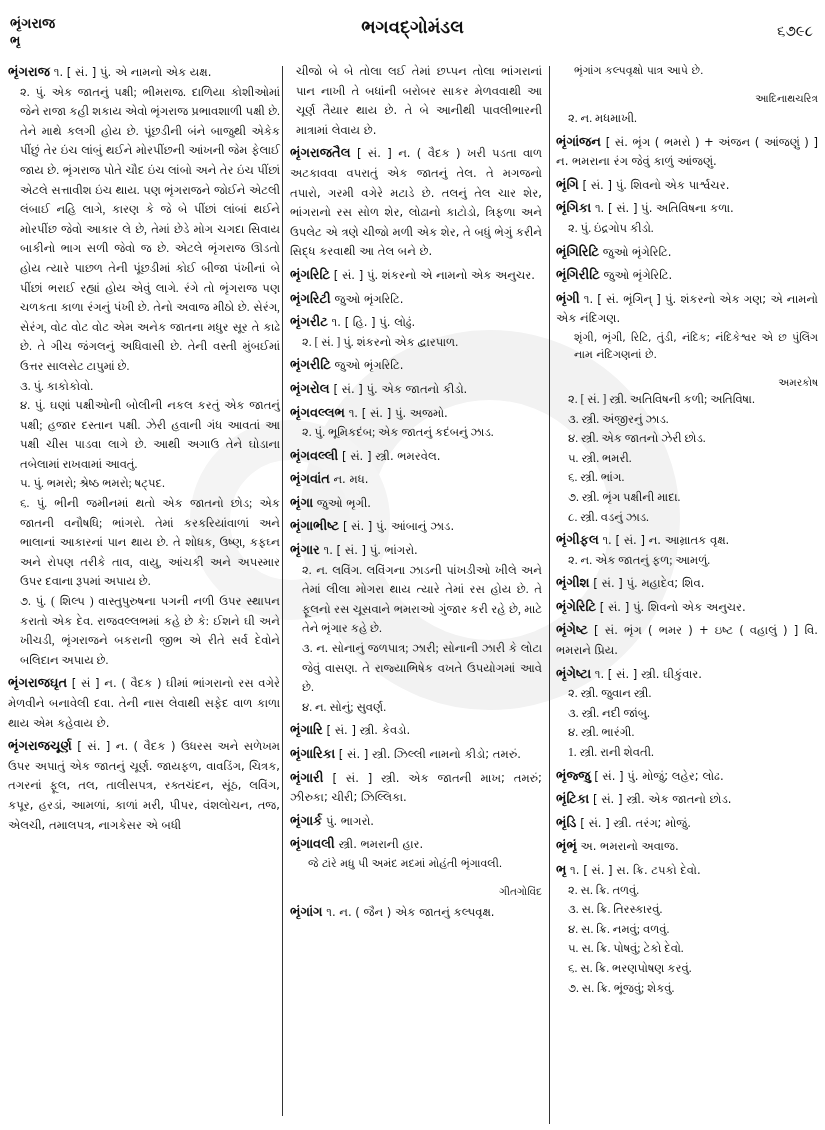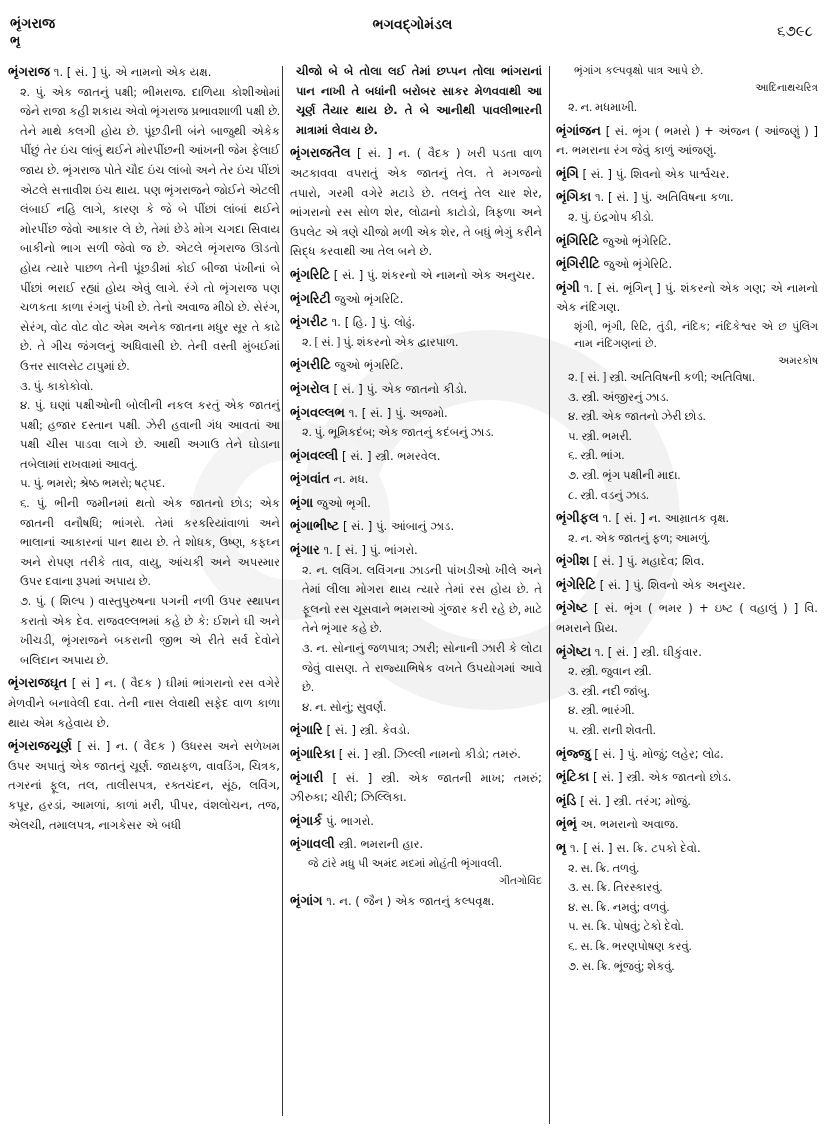--- a/index.html
+++ b/index.html
@@ -12,38 +12,38 @@
       border-radius: 50%; border: 70px solid #f2f2f2; box-sizing: border-box;
       z-index: 0;
     }
     .watermark2 {
       position: absolute; left: 190px; top: 420px; width: 200px; height: 200px;
       border-radius: 50%; border: 40px solid #f4f4f4; box-sizing: border-box; z-index: 0;
     }
     .header { position: absolute; left: 0; top: 0; width: 825px; height: 55px; z-index: 2; }
     .guide-left { position: absolute; left: 10px; top: 14px; font-size: 14px; font-weight: bold; line-height: 18px; }
     .guide-left .sub { display: block; font-size: 13px; }
-    .title { position: absolute; left: 0; right: 0; top: 16px; text-align: center; font-size: 14px; font-weight: bold; }
+    .title { position: absolute; left: 0; right: 0; top: 16px; text-align: center; font-size: 18px; font-weight: bold; }
     .pageno { position: absolute; right: 12px; top: 22px; font-size: 15px; font-weight: normal; margin-left: 24px; }
     .col {
       position: absolute; top: 62px; z-index: 2;
       font-size: 11.6px; line-height: 19.6px;
     }
     .col1 { left: 8px; width: 272px; }
     .col2 { left: 290px; width: 252px; }
     .col3 { left: 556px; width: 262px; }
     .rule { position: absolute; top: 66px; width: 1px; background: #333; z-index: 2; }
     .rule1 { left: 282px; height: 1050px; }
     .rule2 { left: 549px; height: 1058px; }
     .entry { margin: 0 0 3px 0; text-align: justify; }
     .hw { font-weight: bold; font-size: 13px; }
     .sense { display: block; padding-left: 12px; font-family: Liberation Serif, serif; }
     .quote { display: block; padding-left: 18px; font-size: 11px; line-height: 17px; }
-    .source { display: block; text-align: right; font-size: 10.5px; line-height: 16px; }
-    .cont { display: block; padding-left: 6px; font-weight: bold; }
+    .source { display: block; text-align: right; font-size: 10.5px; line-height: 16px; margin-top: 11px; }
+    .cont { display: block; padding-left: 6px; }
   </style>
 </head>
 <body>
 
 <div class="watermark"></div>
 <div class="watermark2"></div>
 
 <div class="header">
   <div class="guide-left">
     <span>ભૃંગરાજ</span>
@@ -95,19 +95,19 @@
     <div class="entry"><span class="hw">ભૃંગાંજન</span> <span class="">[ સં. ભૃંગ ( ભમરો ) + અંજન ( આંજણું ) ] ન. ભમરાના રંગ જેવું કાળું આંજણું.</span></div>
     <div class="entry"><span class="hw">ભૃંગિ</span> <span class="">[ સં. ] પું. શિવનો એક પાર્શ્વચર.</span></div>
     <div class="entry"><span class="hw">ભૃંગિકા</span> <span class="">૧. [ સં. ] પું. અતિવિષના કળા.</span><span class="sense">૨. પું. ઇંદ્રગોપ કીડો.</span></div>
     <div class="entry"><span class="hw">ભૃંગિરિટિ</span> <span class="">જુઓ ભૃંગેરિટિ.</span></div>
     <div class="entry"><span class="hw">ભૃંગિરીટિ</span> <span class="">જુઓ ભૃંગેરિટિ.</span></div>
     <div class="entry"><span class="hw">ભૃંગી</span> <span class="">૧. [ સં. ભૃંગિન્ ] પું. શંકરનો એક ગણ; એ નામનો એક નંદિગણ.</span><span class="quote">શૃંગી, ભૃંગી, રિટિ, તુંડી, નંદિક; નંદિકેશ્વર એ છ પુંલિંગ નામ નંદિગણનાં છે.</span><span class="source">અમરકોષ</span><span class="sense">૨. [ સં. ] સ્ત્રી. અતિવિષની કળી; અતિવિષા.</span><span class="sense">૩. સ્ત્રી. અંજીરનું ઝાડ.</span><span class="sense">૪. સ્ત્રી. એક જાતનો ઝેરી છોડ.</span><span class="sense">૫. સ્ત્રી. ભમરી.</span><span class="sense">૬. સ્ત્રી. ભાંગ.</span><span class="sense">૭. સ્ત્રી. ભૃંગ પક્ષીની માદા.</span><span class="sense">૮. સ્ત્રી. વડનું ઝાડ.</span></div>
     <div class="entry"><span class="hw">ભૃંગીફલ</span> <span class="">૧. [ સં. ] ન. આમ્રાતક વૃક્ષ.</span><span class="sense">૨. ન. એક જાતનું ફળ; આમળું.</span></div>
     <div class="entry"><span class="hw">ભૃંગીશ</span> <span class="">[ સં. ] પું. મહાદેવ; શિવ.</span></div>
     <div class="entry"><span class="hw">ભૃંગેરિટિ</span> <span class="">[ સં. ] પું. શિવનો એક અનુચર.</span></div>
     <div class="entry"><span class="hw">ભૃંગેષ્ટ</span> <span class="">[ સં. ભૃંગ ( ભમર ) + ઇષ્ટ ( વહાલું ) ] વિ. ભમરાને પ્રિય.</span></div>
-    <div class="entry"><span class="hw">ભૃંગેષ્ટા</span> <span class="">૧. [ સં. ] સ્ત્રી. ઘીકુંવાર.</span><span class="sense">૨. સ્ત્રી. જુવાન સ્ત્રી.</span><span class="sense">૩. સ્ત્રી. નદી જાંબુ.</span><span class="sense">૪. સ્ત્રી. ભારંગી.</span><span class="sense">૫. સ્ત્રી. રાની શેવતી.</span></div>
+    <div class="entry"><span class="hw">ભૃંગેષ્ટા</span> <span class="">૧. [ સં. ] સ્ત્રી. ઘીકુંવાર.</span><span class="sense">૨. સ્ત્રી. જુવાન સ્ત્રી.</span><span class="sense">૩. સ્ત્રી. નદી જાંબુ.</span><span class="sense">૪. સ્ત્રી. ભારંગી.</span><span class="sense">1. સ્ત્રી. રાની શેવતી.</span></div>
     <div class="entry"><span class="hw">ભૃંજ્જુ</span> <span class="">[ સં. ] પું. મોજું; લહેર; લોઢ.</span></div>
     <div class="entry"><span class="hw">ભૃંટિકા</span> <span class="">[ સં. ] સ્ત્રી. એક જાતનો છોડ.</span></div>
     <div class="entry"><span class="hw">ભૃંડિ</span> <span class="">[ સં. ] સ્ત્રી. તરંગ; મોજું.</span></div>
     <div class="entry"><span class="hw">ભૃંભૃં</span> <span class="">અ. ભમરાનો અવાજ.</span></div>
     <div class="entry"><span class="hw">ભૃ</span> <span class="">૧. [ સં. ] સ. ક્રિ. ટપકો દેવો.</span><span class="sense">૨. સ. ક્રિ. તળવું.</span><span class="sense">૩. સ. ક્રિ. તિરસ્કારવું.</span><span class="sense">૪. સ. ક્રિ. નમવું; વળવું.</span><span class="sense">૫. સ. ક્રિ. પોષવું; ટેકો દેવો.</span><span class="sense">૬. સ. ક્રિ. ભરણપોષણ કરવું.</span><span class="sense">૭. સ. ક્રિ. ભૂંજવું; શેકવું.</span></div>
   </div>
 
 </body></html>

